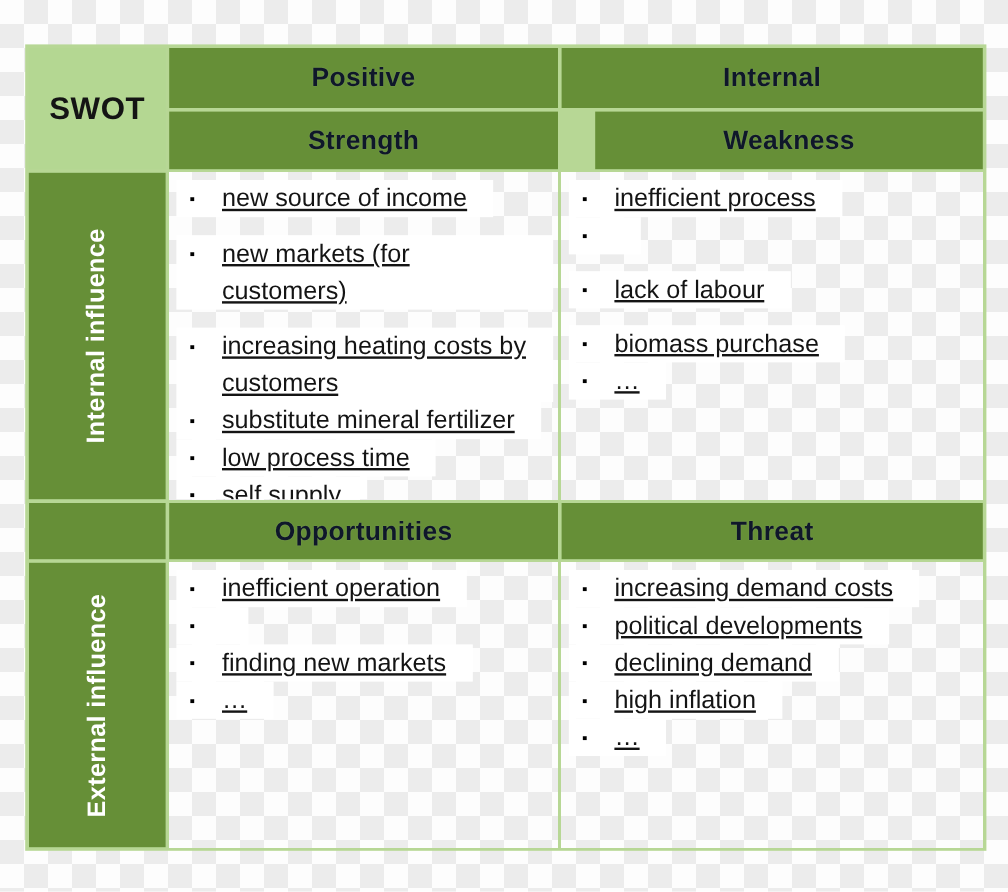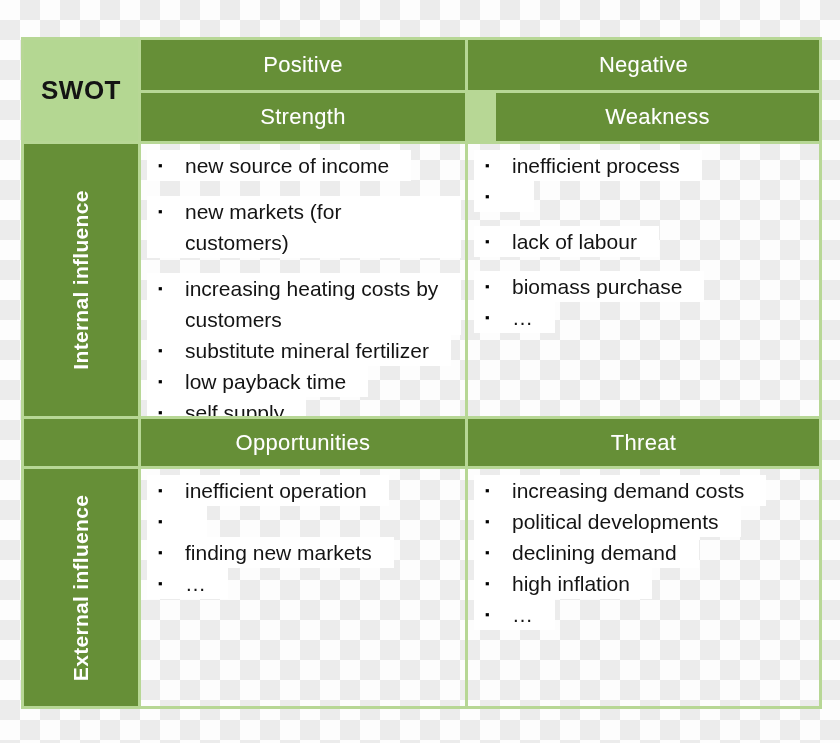--- a/index.html
+++ b/index.html
@@ -30,21 +30,21 @@
     gap:3px;
   }
   .cell{display:flex;align-items:center;justify-content:center;}
   .dark{background:var(--dark-green);}
   .light{background:var(--light-green);}
   .corner{
     grid-column:1; grid-row:1 / span 2;
     color:var(--ink); font-weight:bold; font-size:26px; letter-spacing:.5px;
   }
   .hdr{
-    color:#ffffff; font-weight:normal; font-size:22px; letter-spacing:.3px;
+    color:#0f172a; font-weight:bold; font-size:22px; letter-spacing:.3px;
     text-shadow:0 0 1px rgba(255,255,255,.25);
   }
   .vlabel-cell{color:#fff;}
   .vlabel{
     transform:rotate(-90deg);
     white-space:nowrap;
     font-weight:bold; font-size:21px; color:#fff; letter-spacing:.3px;
   }
   .content{
     
@@ -66,36 +66,36 @@
     line-height:31px;
     color:var(--ink);
   }
   ul.blist li .b{
     flex:0 0 38px;
     padding-left:11px;
     font-size:13px;
     line-height:31px;
     color:#000;
   }
-  ul.blist li .t{flex:1 1 auto;}
+  ul.blist li .t{flex:1 1 auto;text-decoration:underline;}
   
   .list-strength li:nth-child(1),
   .list-strength li:nth-child(2){margin-bottom:15px;}
   .list-weakness li:nth-child(2),
   .list-weakness li:nth-child(3){margin-bottom:14px;}
 </style>
 </head>
 <body>
 
 <div class="swot-table">
 
   <div class="cell light corner">SWOT</div>
 
   <div class="cell dark hdr" style="grid-column:2;grid-row:1;">Positive</div>
-  <div class="cell dark hdr" style="grid-column:3;grid-row:1;">Negative</div>
+  <div class="cell dark hdr" style="grid-column:3;grid-row:1;">Internal</div>
 
   <div class="cell dark hdr" style="grid-column:2;grid-row:2;">Strength</div>
   <div class="cell dark hdr" style="grid-column:3;grid-row:2;margin-left:28px;">Weakness</div>
 
   <div class="cell dark vlabel-cell" style="grid-column:1;grid-row:3;">
     <span class="vlabel">Internal influence</span>
   </div>
   <div class="content" style="grid-column:2;grid-row:3;">
     <ul class="blist list-strength">
         <li>
@@ -109,21 +109,21 @@
         <li>
           <span class="b">▪</span>
           <span class="t">increasing heating costs by customers</span>
         </li>
         <li>
           <span class="b">▪</span>
           <span class="t">substitute mineral fertilizer</span>
         </li>
         <li>
           <span class="b">▪</span>
-          <span class="t">low payback time</span>
+          <span class="t">low process time</span>
         </li>
         <li>
           <span class="b">▪</span>
           <span class="t">self supply</span>
         </li>
       </ul>
   </div>
   <div class="content" style="grid-column:3;grid-row:3;">
     <ul class="blist list-weakness">
         <li>

